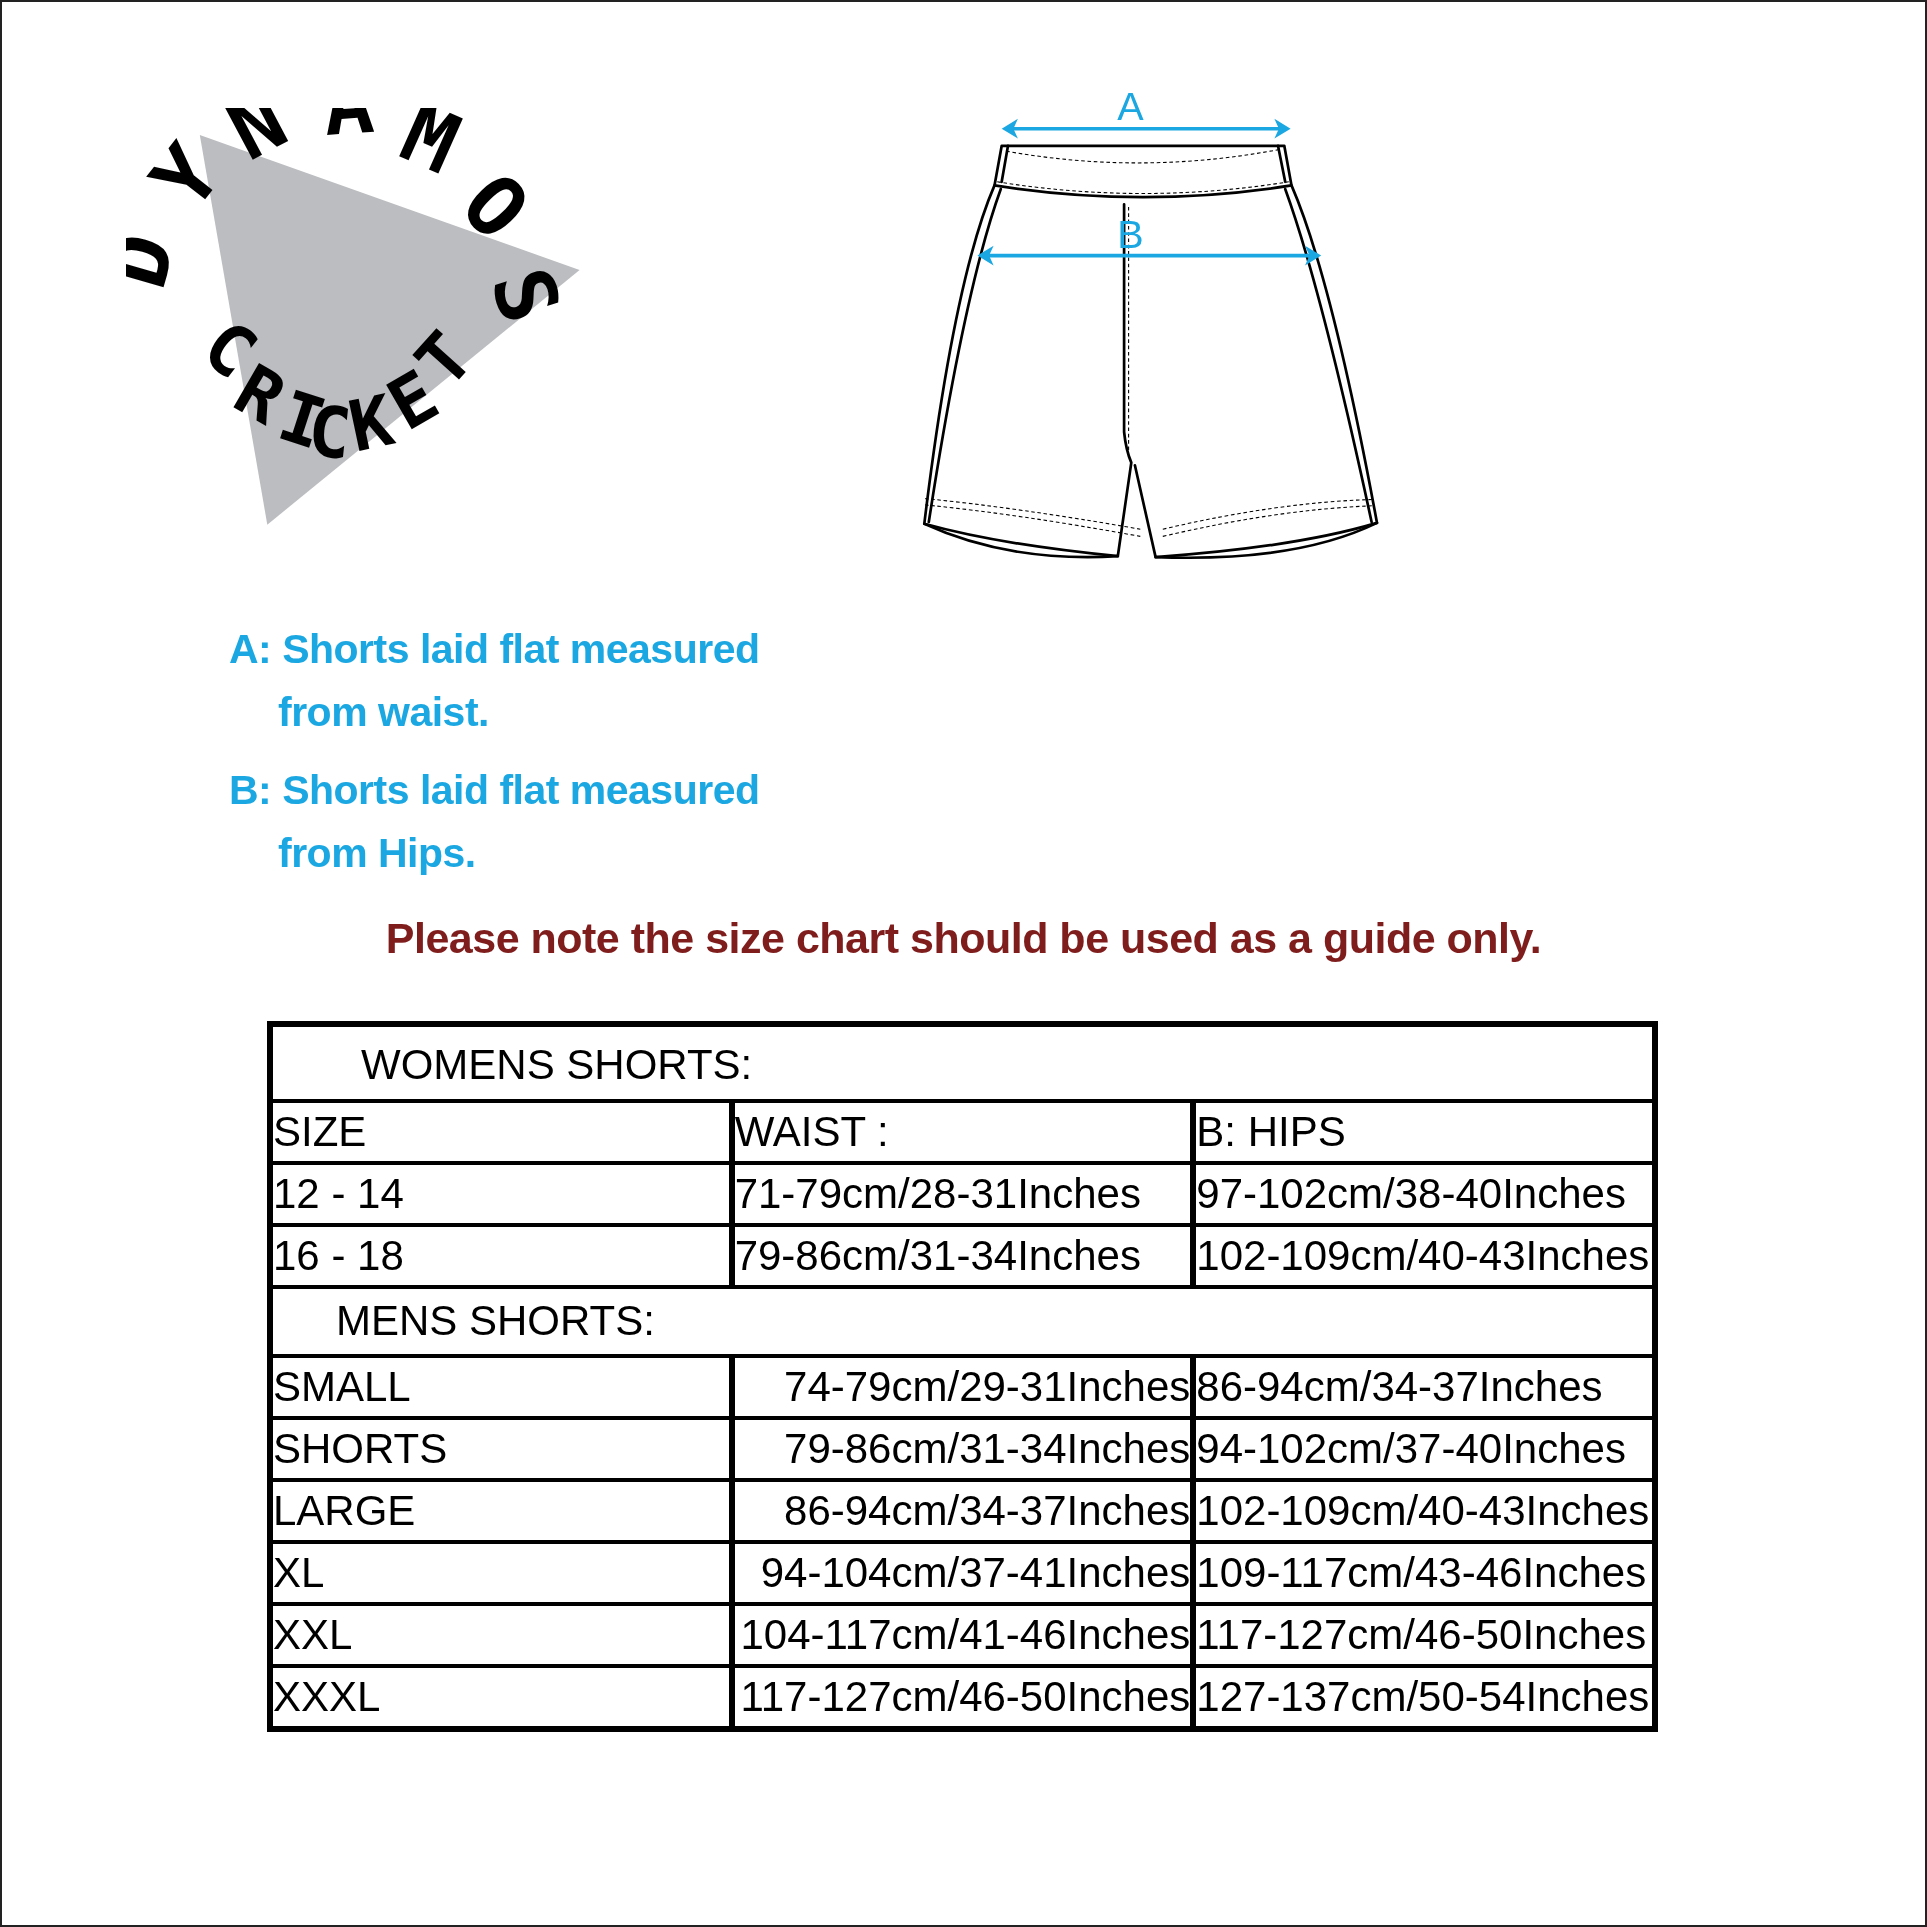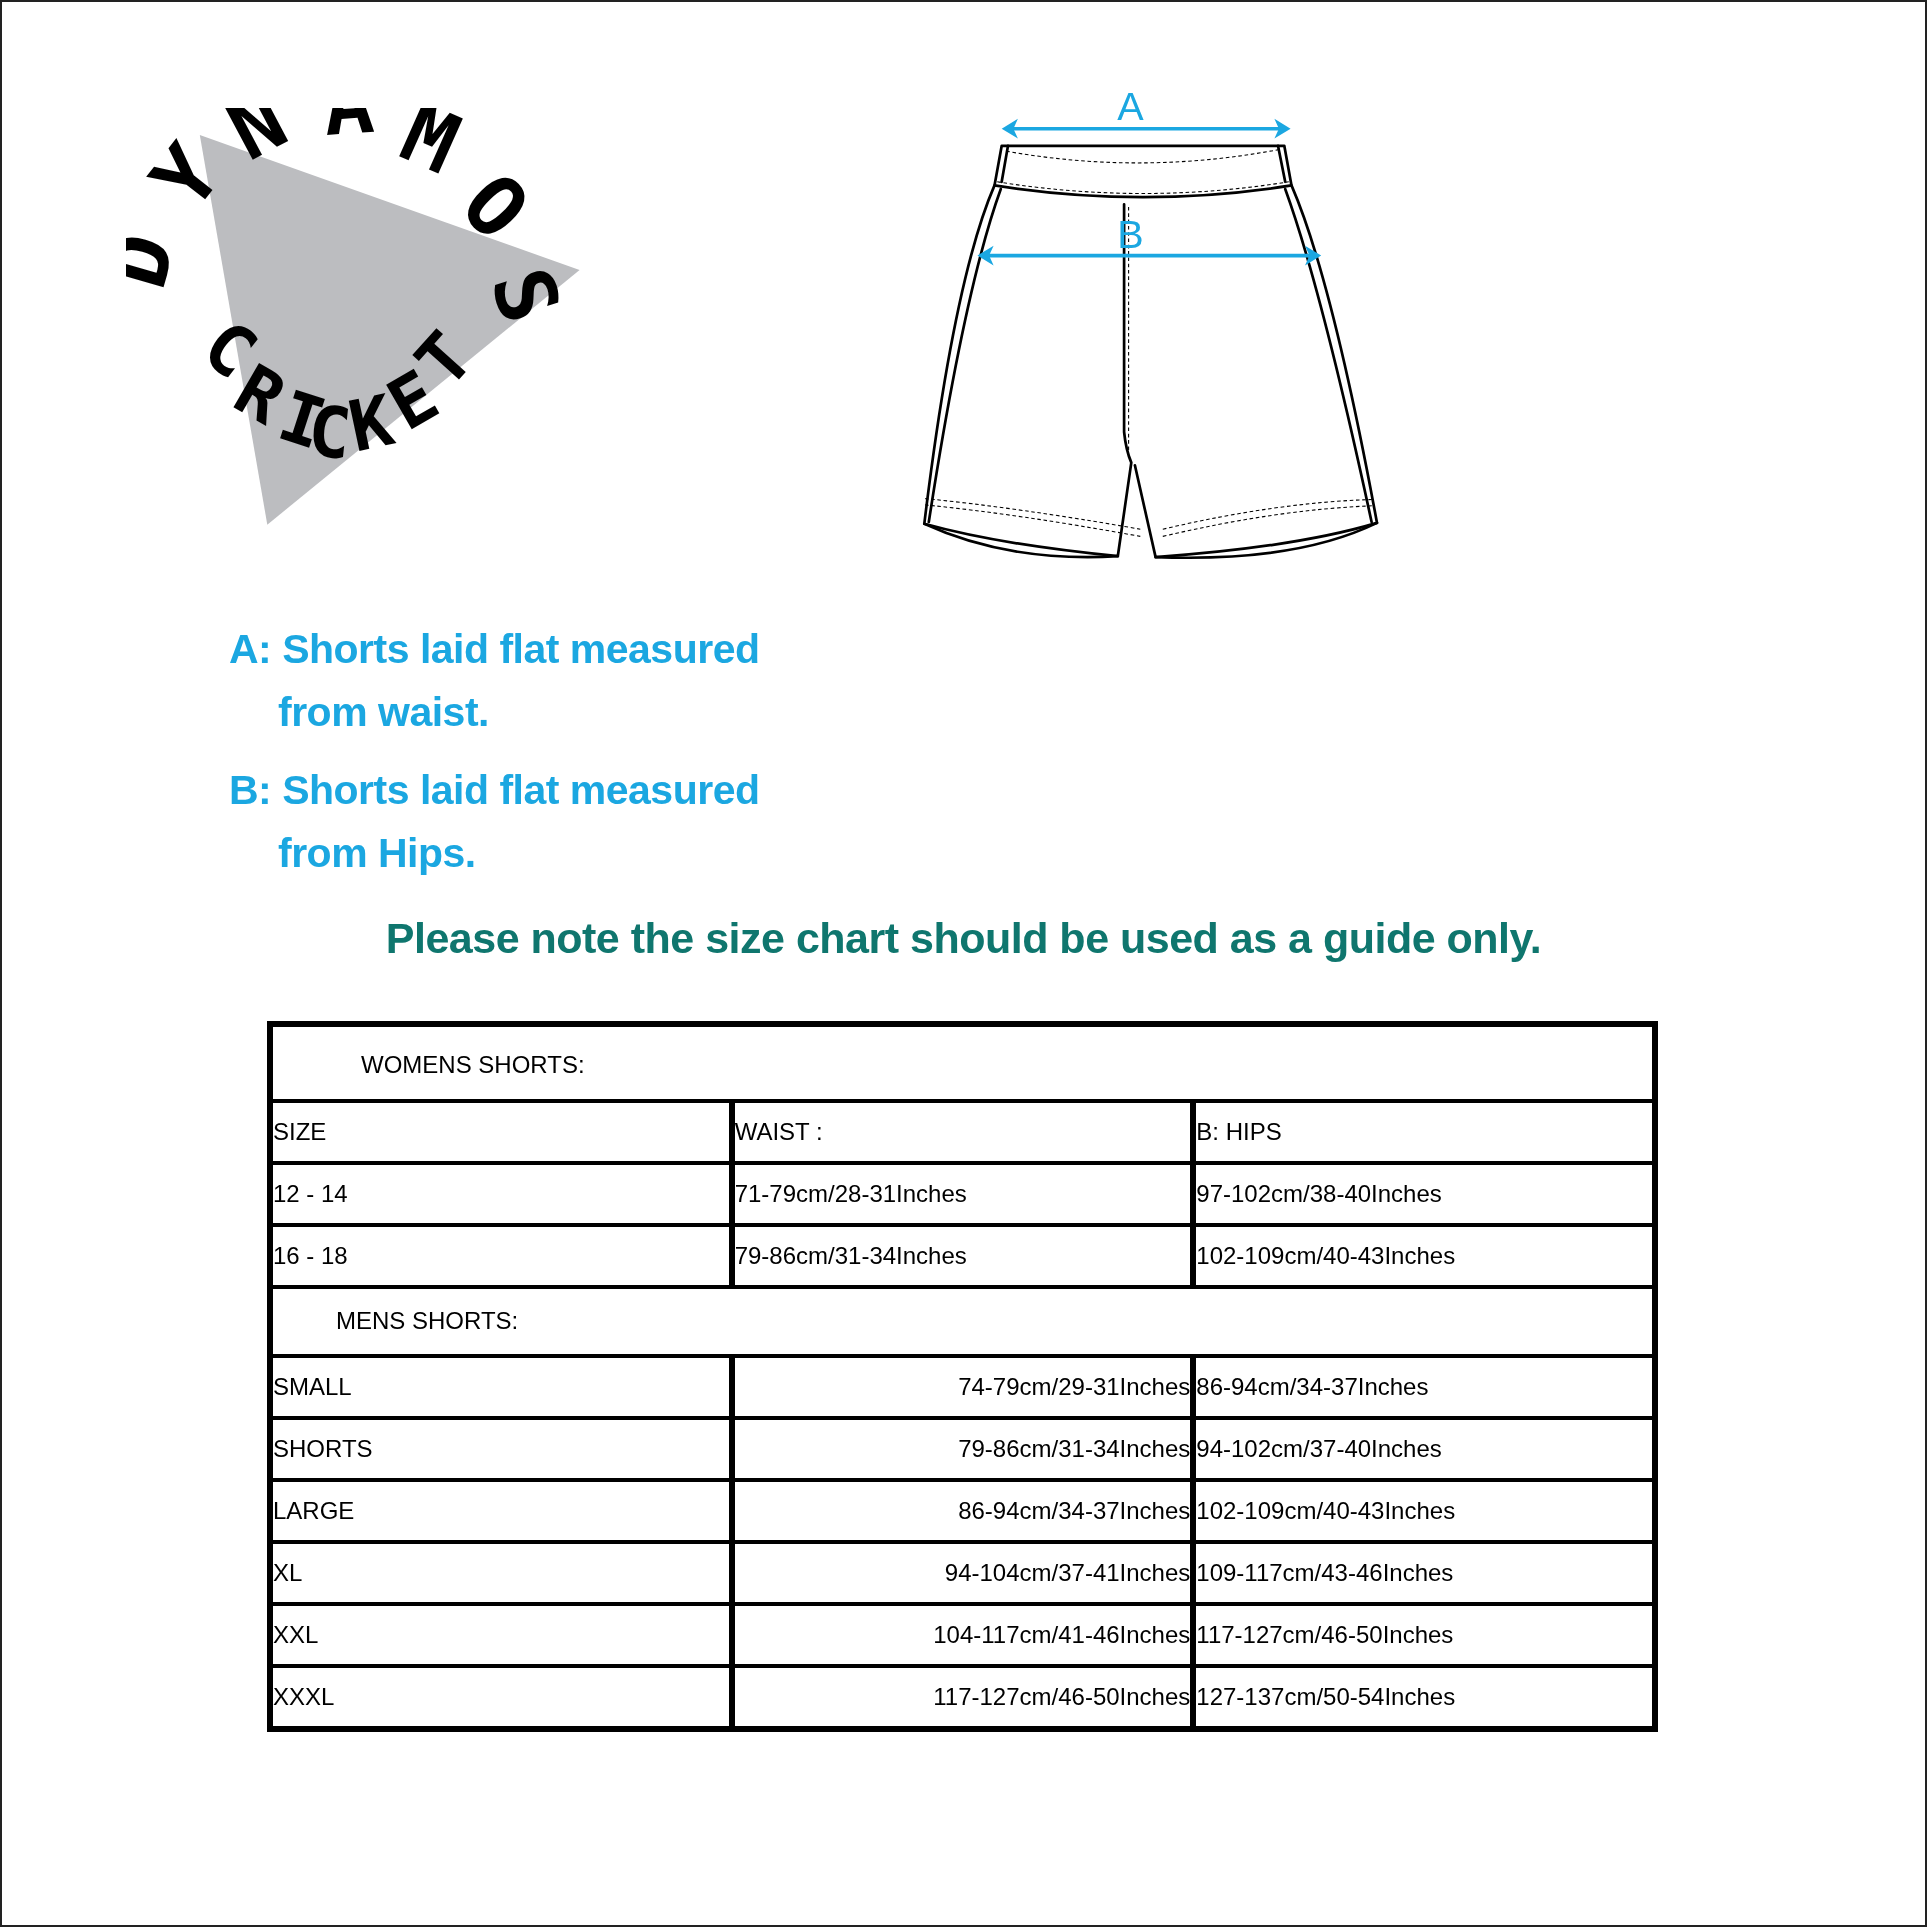--- a/index.html
+++ b/index.html
@@ -69,37 +69,37 @@
     fill: #1ba7e1;
   }
 
   
   .disclaimer {
     position: absolute;
     left: 0;
     top: 914px;
     width: 1927px;
     text-align: center;
-    color: #0f766e;
+    color: #7f1d1d;
     font-family: "Liberation Sans", sans-serif;
     font-size: 43px;
     font-weight: bold;
     letter-spacing: -0.5px;
   }
 
   
   .size-table {
     position: absolute;
     left: 267px;
     top: 1021px;
     width: 1391px;
     border-collapse: collapse;
     border: 6.3px solid #000000;
     font-family: "Liberation Sans", sans-serif;
-    font-size: 24px;
+    font-size: 42px;
     color: #000000;
     table-layout: fixed;
   }
   .size-table td {
     border-top: 4.5px solid #000000;
     padding: 0;
     vertical-align: middle;
     white-space: nowrap;
   }
   .size-table td.col-size { width: 245px; border-right: 6.3px solid #000000; }

